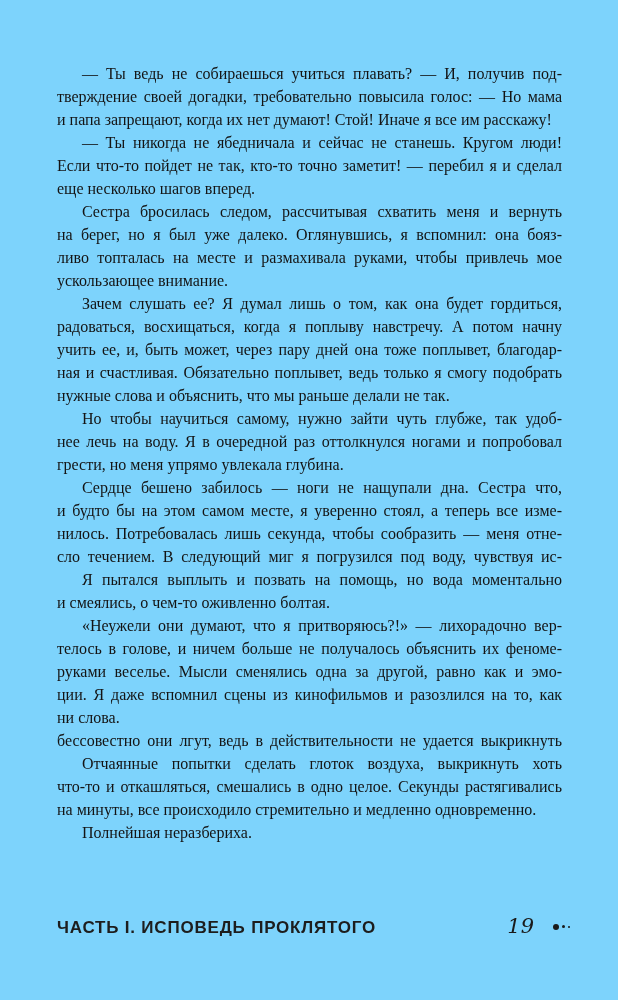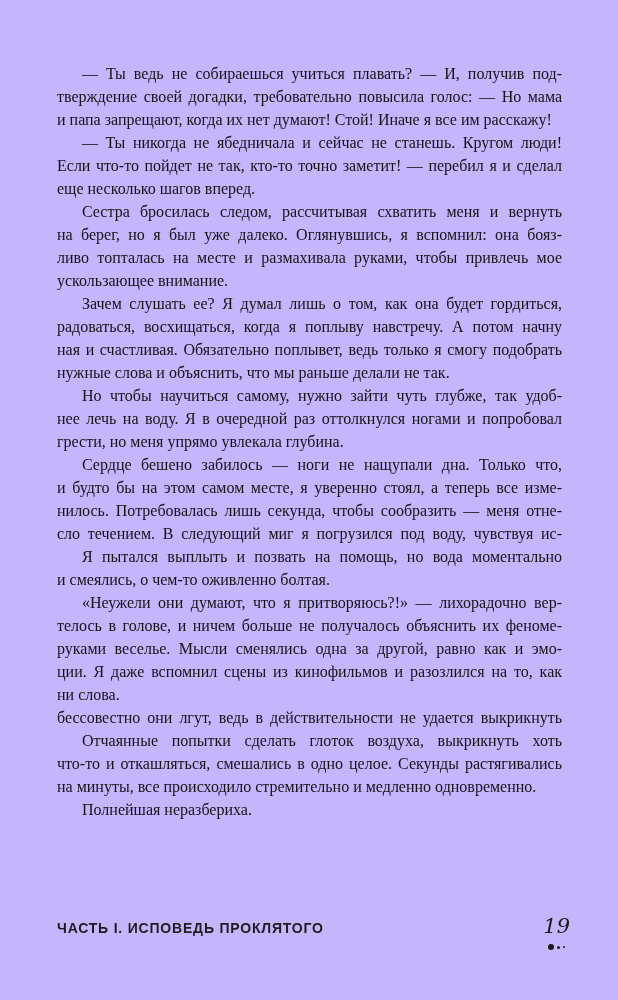--- a/index.html
+++ b/index.html
@@ -1,20 +1,20 @@
 <!DOCTYPE html>
 <html lang="ru"><head>
 <meta charset="utf-8">
 <style>
   html, body { margin: 0; padding: 0; background: #ffffff; }
   .page {
     position: relative;
     width: 618px;
     height: 1000px;
-    background: #c4b5fd;
+    background: #7dd3fc;
     font-family: "Liberation Serif", serif;
     color: #141414;
     overflow: hidden;
   }
   .text-block {
     position: absolute;
     left: 57px;
     top: 62px;
     width: 505px;
   }
@@ -32,30 +32,29 @@
     position: absolute;
     left: 57px;
     right: 48px;
     top: 916px;
     display: flex;
     justify-content: space-between;
     align-items: baseline;
   }
   .footer-left {
     font-family: "Liberation Sans", sans-serif;
-    font-size: 14px;
+    font-size: 17px;
     letter-spacing: 0.8px;
     color: #1d1d1d;
     font-weight: 600;
   }
   .footer-right {
     display: inline-flex;
     align-items: center;
-    gap: 7px;
-    flex-direction: column;
+    gap: 19px;
   }
   .page-num {
     font-family: "DejaVu Serif", serif;
     font-style: italic;
     font-size: 21px;
     line-height: 1;
     color: #1a1a1a;
   }
   .orn {
     display: inline-flex;
@@ -84,30 +83,31 @@
       </div>
       <div class="paragraph">
         <div class="line first">Сестра бросилась следом, рассчитывая схватить меня и вернуть</div>
         <div class="line">на берег, но я был уже далеко. Оглянувшись, я вспомнил: она бояз-</div>
         <div class="line">ливо топталась на месте и размахивала руками, чтобы привлечь мое</div>
         <div class="line last">ускользающее внимание.</div>
       </div>
       <div class="paragraph">
         <div class="line first">Зачем слушать ее? Я думал лишь о том, как она будет гордиться,</div>
         <div class="line">радоваться, восхищаться, когда я поплыву навстречу. А потом начну</div>
+        <div class="line">учить ее, и, быть может, через пару дней она тоже поплывет, благодар-</div>
         <div class="line">ная и счастливая. Обязательно поплывет, ведь только я смогу подобрать</div>
         <div class="line last">нужные слова и объяснить, что мы раньше делали не так.</div>
       </div>
       <div class="paragraph">
         <div class="line first">Но чтобы научиться самому, нужно зайти чуть глубже, так удоб-</div>
         <div class="line">нее лечь на воду. Я в очередной раз оттолкнулся ногами и попробовал</div>
         <div class="line last">грести, но меня упрямо увлекала глубина.</div>
       </div>
       <div class="paragraph">
-        <div class="line first">Сердце бешено забилось — ноги не нащупали дна. Только что,</div>
+        <div class="line first">Сердце бешено забилось — ноги не нащупали дна. Сестра что,</div>
         <div class="line">и будто бы на этом самом месте, я уверенно стоял, а теперь все изме-</div>
         <div class="line">нилось. Потребовалась лишь секунда, чтобы сообразить — меня отне-</div>
         <div class="line">сло течением. В следующий миг я погрузился под воду, чувствуя ис-</div>
       </div>
       <div class="paragraph">
         <div class="line first">Я пытался выплыть и позвать на помощь, но вода моментально</div>
         <div class="line last">и смеялись, о чем-то оживленно болтая.</div>
       </div>
       <div class="paragraph">
         <div class="line first">«Неужели они думают, что я притворяюсь?!» — лихорадочно вер-</div>

